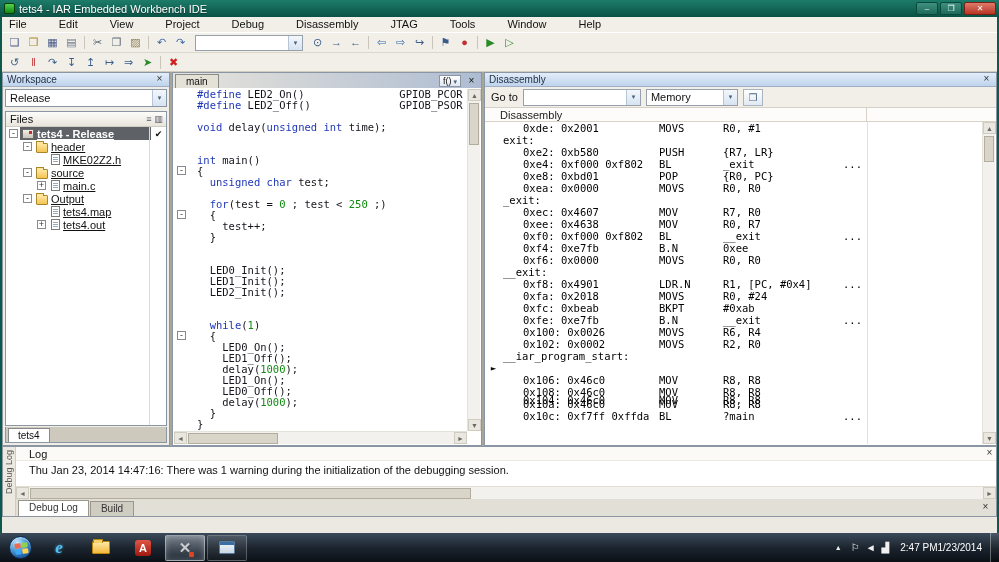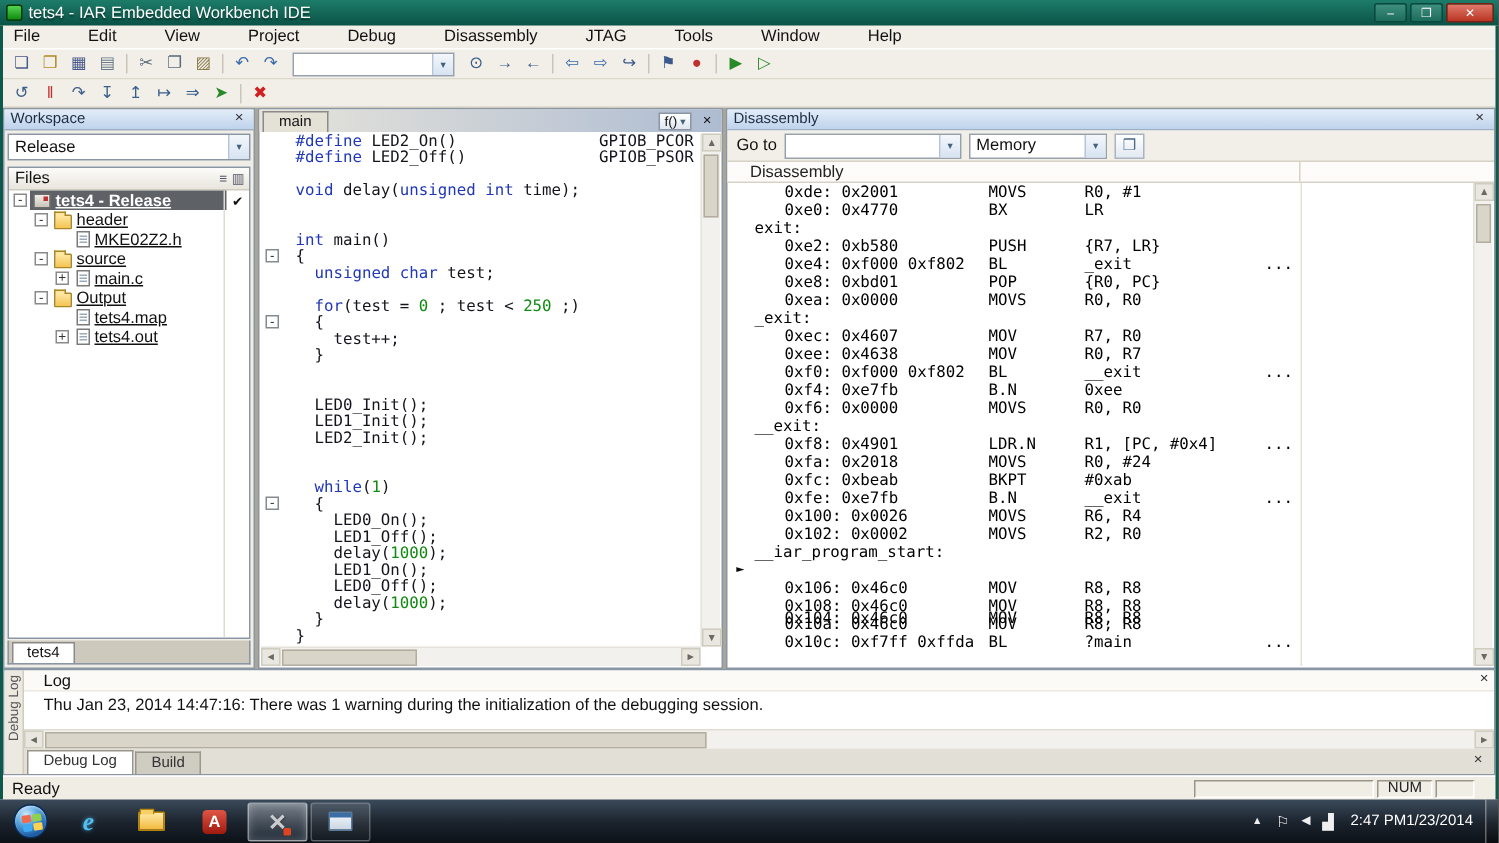--- a/index.html
+++ b/index.html
@@ -568,29 +568,20 @@
           <span class="da-inner">
             <span class="da-addr">0xde: 0x2001</span>
             <span class="da-mn">MOVS</span>
             <span class="da-ops">R0, #1</span>
             <span class="da-dots"></span>
           </span>
         </div>
         <div class="da-row">
           <span class="da-gutter"></span>
           <span class="da-inner">
-            <span class="da-addr">0xe0: 0x4770</span>
-            <span class="da-mn">BX</span>
-            <span class="da-ops">LR</span>
-            <span class="da-dots"></span>
-          </span>
-        </div>
-        <div class="da-row">
-          <span class="da-gutter"></span>
-          <span class="da-inner">
             <span class="da-label">exit:</span>
           </span>
         </div>
         <div class="da-row">
           <span class="da-gutter"></span>
           <span class="da-inner">
             <span class="da-addr">0xe2: 0xb580</span>
             <span class="da-mn">PUSH</span>
             <span class="da-ops">{R7, LR}</span>
             <span class="da-dots"></span>
@@ -810,28 +801,20 @@
     </div>
     <div class="log-tabs">
       <span class="log-tabs-inner" style="display:flex;align-items:flex-end;">
           <span class="log-tab active">Debug Log</span>
           <span class="log-tab">Build</span>
         </span>
       <span class="close-x" style="margin-left:auto;">×</span>
     </div>
   </div>
 
-  <div class="statusbar">
-    <span class="sb-ready">Ready</span>
-    <span class="sb-cells">
-      <span class="sb-cell wide"></span>
-      <span class="sb-cell">NUM</span>
-      <span class="sb-cell small"></span>
-    </span>
-  </div>
 
   <div class="taskbar">
     <span class="orb">
       <span class="orb-circle">
         <span class="orb-flag">
             <i class="f1"></i>
             <i class="f2"></i>
             <i class="f3"></i>
             <i class="f4"></i>
           </span>

